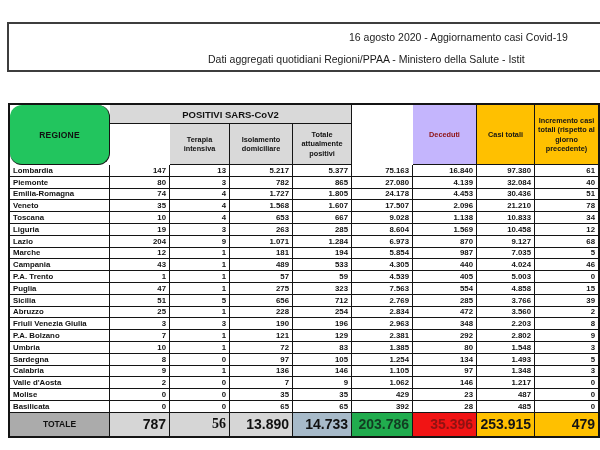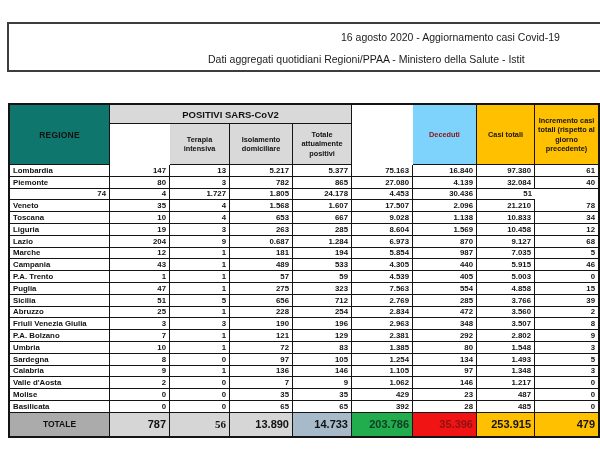--- a/index.html
+++ b/index.html
@@ -9,21 +9,21 @@
     font-family:"Liberation Sans", sans-serif;
     -webkit-font-smoothing:antialiased;
   }
 
   
   .header-box{
     position:absolute;left:7px;top:22px;width:1500px;height:50px;
     box-sizing:border-box;border:2px solid #3d3d3d;background:#fff;
   }
   .hb-line{position:absolute;white-space:nowrap;font-size:10.5px;color:#1c1c1c;}
-  .hb-line1{left:332px;top:7px;}
+  .hb-line1{left:340px;top:7px;}
   .hb-line2{left:199px;top:29px;}
 
   
   .table{
     position:absolute;left:8px;top:103px;width:588px;
     border:2px solid #141414;background:#fff;
     --cols:100px 60px 60px 63px 59px 61px 64px 58px 63px;
   }
   .header-grid{
     display:grid;
@@ -31,57 +31,57 @@
     grid-template-rows:19px 41px;
   }
   .cell{
     box-sizing:border-box;display:flex;align-items:center;overflow:hidden;
     border-right:1px solid #141414;border-bottom:1px solid #141414;
     color:#111;
   }
   .header-grid > .cell:last-child,
   .tr > .cell:last-child{border-right:none;}
 
-  .regione-h{grid-column:1;grid-row:1/3;background:#0f766e;justify-content:center;
-    font-size:8.5px;font-weight:700;letter-spacing:.2px;}
+  .regione-h{grid-column:1;grid-row:1/3;background:#22c55e;justify-content:center;
+    font-size:8.5px;font-weight:700;letter-spacing:.2px;border-radius:12px;}
   .group-h{grid-column:2/6;grid-row:1;background:#d9d9d9;justify-content:center;
     font-size:9.5px;font-weight:700;}
   .sub-h{grid-row:2;background:#d9d9d9;justify-content:center;text-align:center;
     font-size:7.3px;font-weight:700;line-height:1.25;padding:0 2px;}
   .sh1{grid-column:2;} .sh2{grid-column:3;} .sh3{grid-column:4;} .sh4{grid-column:5;}
   .col-h{grid-row:1/3;justify-content:center;text-align:center;
     font-size:7.3px;font-weight:700;line-height:1.3;padding:0 3px;}
   .ch1{grid-column:6;} .ch2{grid-column:7;} .ch3{grid-column:8;} .ch4{grid-column:9;}
 
   .tr{display:grid;grid-template-columns:var(--cols);height:11.8px;}
   .cell.region{font-size:7.8px;font-weight:700;padding:0 3px;justify-content:flex-start;}
   .cell.num{font-size:7.8px;font-weight:700;padding:0 3px;justify-content:flex-end;
     font-variant-numeric:tabular-nums;}
 
   .total-row{height:23px;}
   .total-row .cell{border-bottom:none;}
   .total-label{background:#ababab;justify-content:center;font-size:8.5px;font-weight:700;}
-  .total-row .num{font-size:11px;}
+  .total-row .num{font-size:14px;}
 </style>
 </head>
 <body>
 
 <div class="header-box">
   <div class="hb-line hb-line1">16 agosto 2020 - Aggiornamento casi Covid-19</div>
   <div class="hb-line hb-line2">Dati aggregati quotidiani Regioni/PPAA - Ministero della Salute - Istit</div>
 </div>
 
 <div class="table">
   <div class="header-grid">
     <div class="cell regione-h">REGIONE</div>
     <div class="cell group-h">POSITIVI SARS-CoV2</div>
     <div class="cell sub-h sh2">Terapia intensiva</div>
     <div class="cell sub-h sh3">Isolamento domiciliare</div>
     <div class="cell sub-h sh4">Totale attualmente positivi</div>
-    <div class="cell col-h ch2" style="background-color: #7dd3fc; color: rgb(143, 18, 18);">Deceduti</div>
+    <div class="cell col-h ch2" style="background-color: #c4b5fd; color: rgb(143, 18, 18);">Deceduti</div>
     <div class="cell col-h ch3" style="background-color: rgb(255, 192, 0); color: rgb(20, 20, 20);">Casi totali</div>
     <div class="cell col-h ch4" style="background-color: rgb(255, 192, 0); color: rgb(20, 20, 20);">Incremento casi totali (rispetto al giorno precedente)</div>
   </div>
 
   <div class="tbody">
       <div class="tr">
         <div class="cell region">Lombardia</div>
         <div class="cell num">147</div>
         <div class="cell num">13</div>
         <div class="cell num">5.217</div>
@@ -96,20 +96,21 @@
         <div class="cell num">80</div>
         <div class="cell num">3</div>
         <div class="cell num">782</div>
         <div class="cell num">865</div>
         <div class="cell num">27.080</div>
         <div class="cell num">4.139</div>
         <div class="cell num">32.084</div>
         <div class="cell num">40</div>
       </div>
       <div class="tr">
+        <div class="cell region">Emilia-Romagna</div>
         <div class="cell num">74</div>
         <div class="cell num">4</div>
         <div class="cell num">1.727</div>
         <div class="cell num">1.805</div>
         <div class="cell num">24.178</div>
         <div class="cell num">4.453</div>
         <div class="cell num">30.436</div>
         <div class="cell num">51</div>
       </div>
       <div class="tr">
@@ -142,21 +143,21 @@
         <div class="cell num">285</div>
         <div class="cell num">8.604</div>
         <div class="cell num">1.569</div>
         <div class="cell num">10.458</div>
         <div class="cell num">12</div>
       </div>
       <div class="tr">
         <div class="cell region">Lazio</div>
         <div class="cell num">204</div>
         <div class="cell num">9</div>
-        <div class="cell num">0.687</div>
+        <div class="cell num">1.071</div>
         <div class="cell num">1.284</div>
         <div class="cell num">6.973</div>
         <div class="cell num">870</div>
         <div class="cell num">9.127</div>
         <div class="cell num">68</div>
       </div>
       <div class="tr">
         <div class="cell region">Marche</div>
         <div class="cell num">12</div>
         <div class="cell num">1</div>
@@ -168,21 +169,21 @@
         <div class="cell num">5</div>
       </div>
       <div class="tr">
         <div class="cell region">Campania</div>
         <div class="cell num">43</div>
         <div class="cell num">1</div>
         <div class="cell num">489</div>
         <div class="cell num">533</div>
         <div class="cell num">4.305</div>
         <div class="cell num">440</div>
-        <div class="cell num">5.915</div>
+        <div class="cell num">4.024</div>
         <div class="cell num">46</div>
       </div>
       <div class="tr">
         <div class="cell region">P.A. Trento</div>
         <div class="cell num">1</div>
         <div class="cell num">1</div>
         <div class="cell num">57</div>
         <div class="cell num">59</div>
         <div class="cell num">4.539</div>
         <div class="cell num">405</div>
@@ -223,21 +224,21 @@
         <div class="cell num">2</div>
       </div>
       <div class="tr">
         <div class="cell region">Friuli Venezia Giulia</div>
         <div class="cell num">3</div>
         <div class="cell num">3</div>
         <div class="cell num">190</div>
         <div class="cell num">196</div>
         <div class="cell num">2.963</div>
         <div class="cell num">348</div>
-        <div class="cell num">3.507</div>
+        <div class="cell num">2.203</div>
         <div class="cell num">8</div>
       </div>
       <div class="tr">
         <div class="cell region">P.A. Bolzano</div>
         <div class="cell num">7</div>
         <div class="cell num">1</div>
         <div class="cell num">121</div>
         <div class="cell num">129</div>
         <div class="cell num">2.381</div>
         <div class="cell num">292</div>

